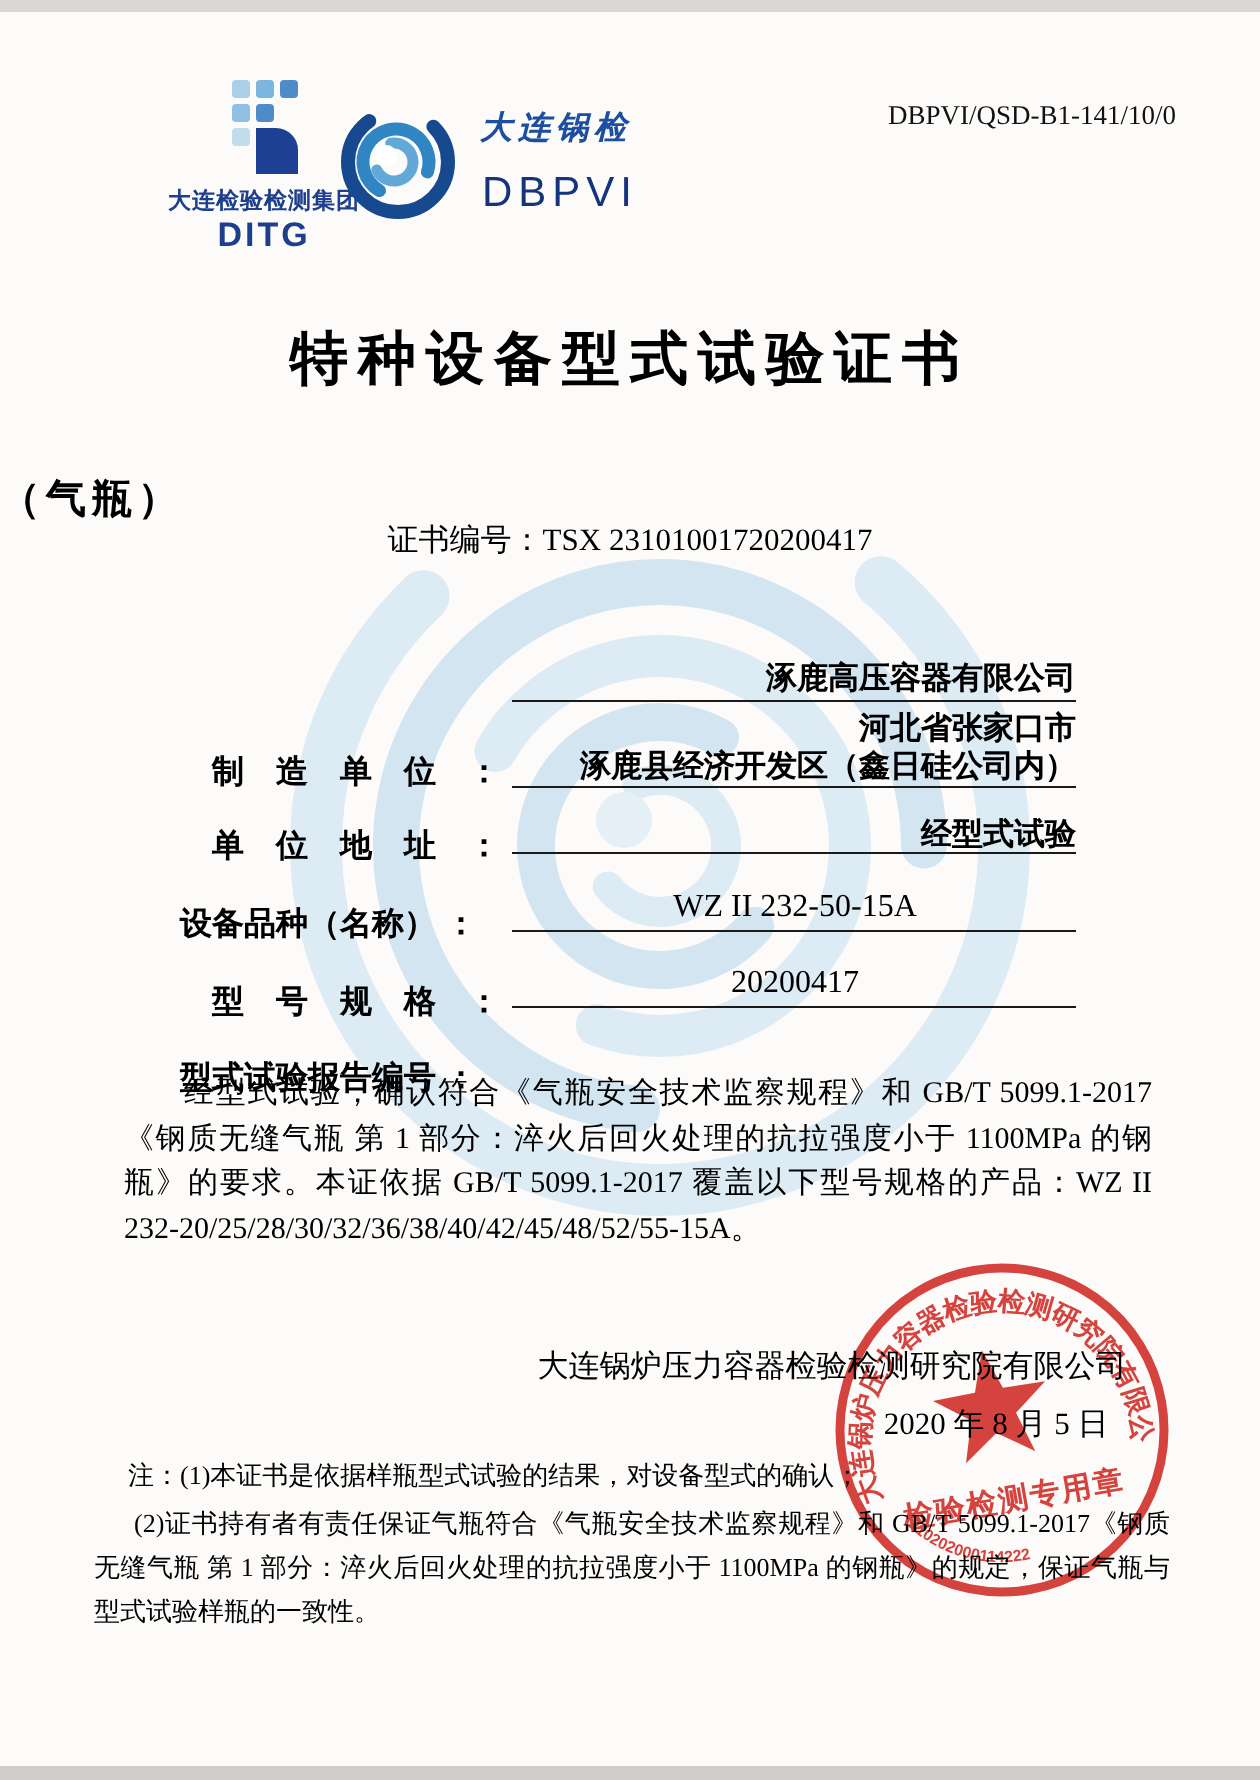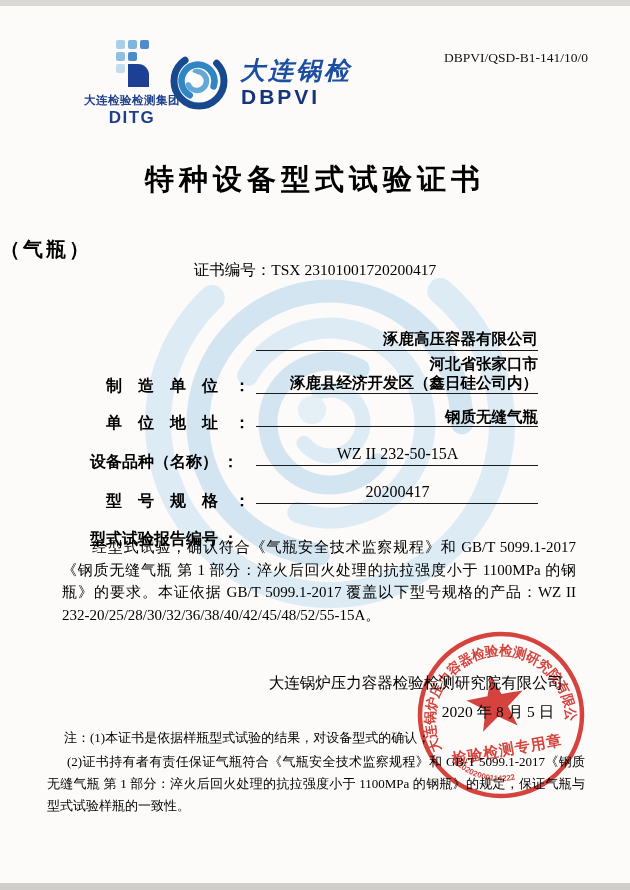--- a/index.html
+++ b/index.html
@@ -12,22 +12,22 @@
   .edge-top { position:absolute; left:0; top:0; width:630px; height:6px; background:#d9d8d5; }
   .edge-bottom { position:absolute; left:0; top:883px; width:630px; height:7px; background:#cfcecb; }
 
   
   .ditg-block { position:absolute; left:76px; top:40px; width:112px; text-align:center; }
   .ditg-tiles { display:block; margin:0 auto; }
   .ditg-name { font-family:"Liberation Sans", sans-serif; font-weight:bold; font-size:11.5px; color:#1d3f8e; letter-spacing:0.5px; margin-top:3px; white-space:nowrap; }
   .ditg-abbr { font-family:"Liberation Sans", sans-serif; font-weight:bold; font-size:17px; color:#1d3f8e; letter-spacing:1.5px; }
 
   .dbpvi-swirl { position:absolute; left:167px; top:50px; }
-  .dbpvi-name { position:absolute; left:240px; top:54px; font-family:"Liberation Serif", serif; font-weight:bold; font-style:italic; font-size:25px; color:#1d4fa0; letter-spacing:3px; white-space:nowrap; }
-  .dbpvi-abbr { position:absolute; left:241px; top:85px; font-family:"Liberation Sans", sans-serif; font-weight:bold; font-size:21px; color:#16337e; letter-spacing:3px; }
+  .dbpvi-name { position:absolute; left:240px; top:54px; font-family:"Liberation Serif", serif; font-weight:bold; font-style:italic; font-size:16px; color:#1d4fa0; letter-spacing:3px; white-space:nowrap; }
+  .dbpvi-abbr { position:absolute; left:241px; top:85px; font-family:"Liberation Sans", sans-serif; font-weight:normal; font-size:21px; color:#16337e; letter-spacing:3px; }
 
   .doc-code { position:absolute; top:50px; right:42px; font-size:13.5px; color:#111; }
 
   
   .cert-title { position:absolute; left:0; top:160px; width:630px; text-align:center;
     font-family:Liberation Serif, serif; font-weight:bold; font-size:29px; letter-spacing:5px; color:#000; }
   .cert-subtitle { position:absolute; left:0; top:236px; width:630px; text-align:left;
     font-family:"Liberation Sans", sans-serif; font-weight:bold; font-size:20px; letter-spacing:3px; color:#000; }
   .cert-no { position:absolute; left:0; top:260px; width:630px; text-align:center; font-size:15.5px; color:#000; }
 
@@ -116,21 +116,21 @@
     <div class="f-label" style="left:106px; top:331px;">制　造　单　位　：</div>
     <div class="f-value-cn" style="top:329px;">涿鹿高压容器有限公司</div>
     <div class="f-line" style="top:350px;"></div>
 
     <div class="f-value-cn" style="top:354px;">河北省张家口市</div>
     <div class="f-label" style="left:106px; top:368px;">单　位　地　址　：</div>
     <div class="f-value-cn" style="top:373px;">涿鹿县经济开发区（鑫日硅公司内）</div>
     <div class="f-line" style="top:393px;"></div>
 
     <div class="f-label" style="left:90px; top:407px;">设备品种（名称） ：</div>
-    <div class="f-value-cn" style="top:407px;">钢质无缝气瓶</div>
+    <div class="f-value-cn" style="top:407px;">经型式试验</div>
     <div class="f-line" style="top:426px;"></div>
 
     <div class="f-label" style="left:106px; top:446px;">型　号　规　格　：</div>
     <div class="f-value-en" style="top:445px;">WZ II 232-50-15A</div>
     <div class="f-line" style="top:465px;"></div>
 
     <div class="f-label" style="left:90px; top:484px;">型式试验报告编号 ：</div>
     <div class="f-value-en" style="top:483px;">20200417</div>
     <div class="f-line" style="top:503px;"></div>
 

